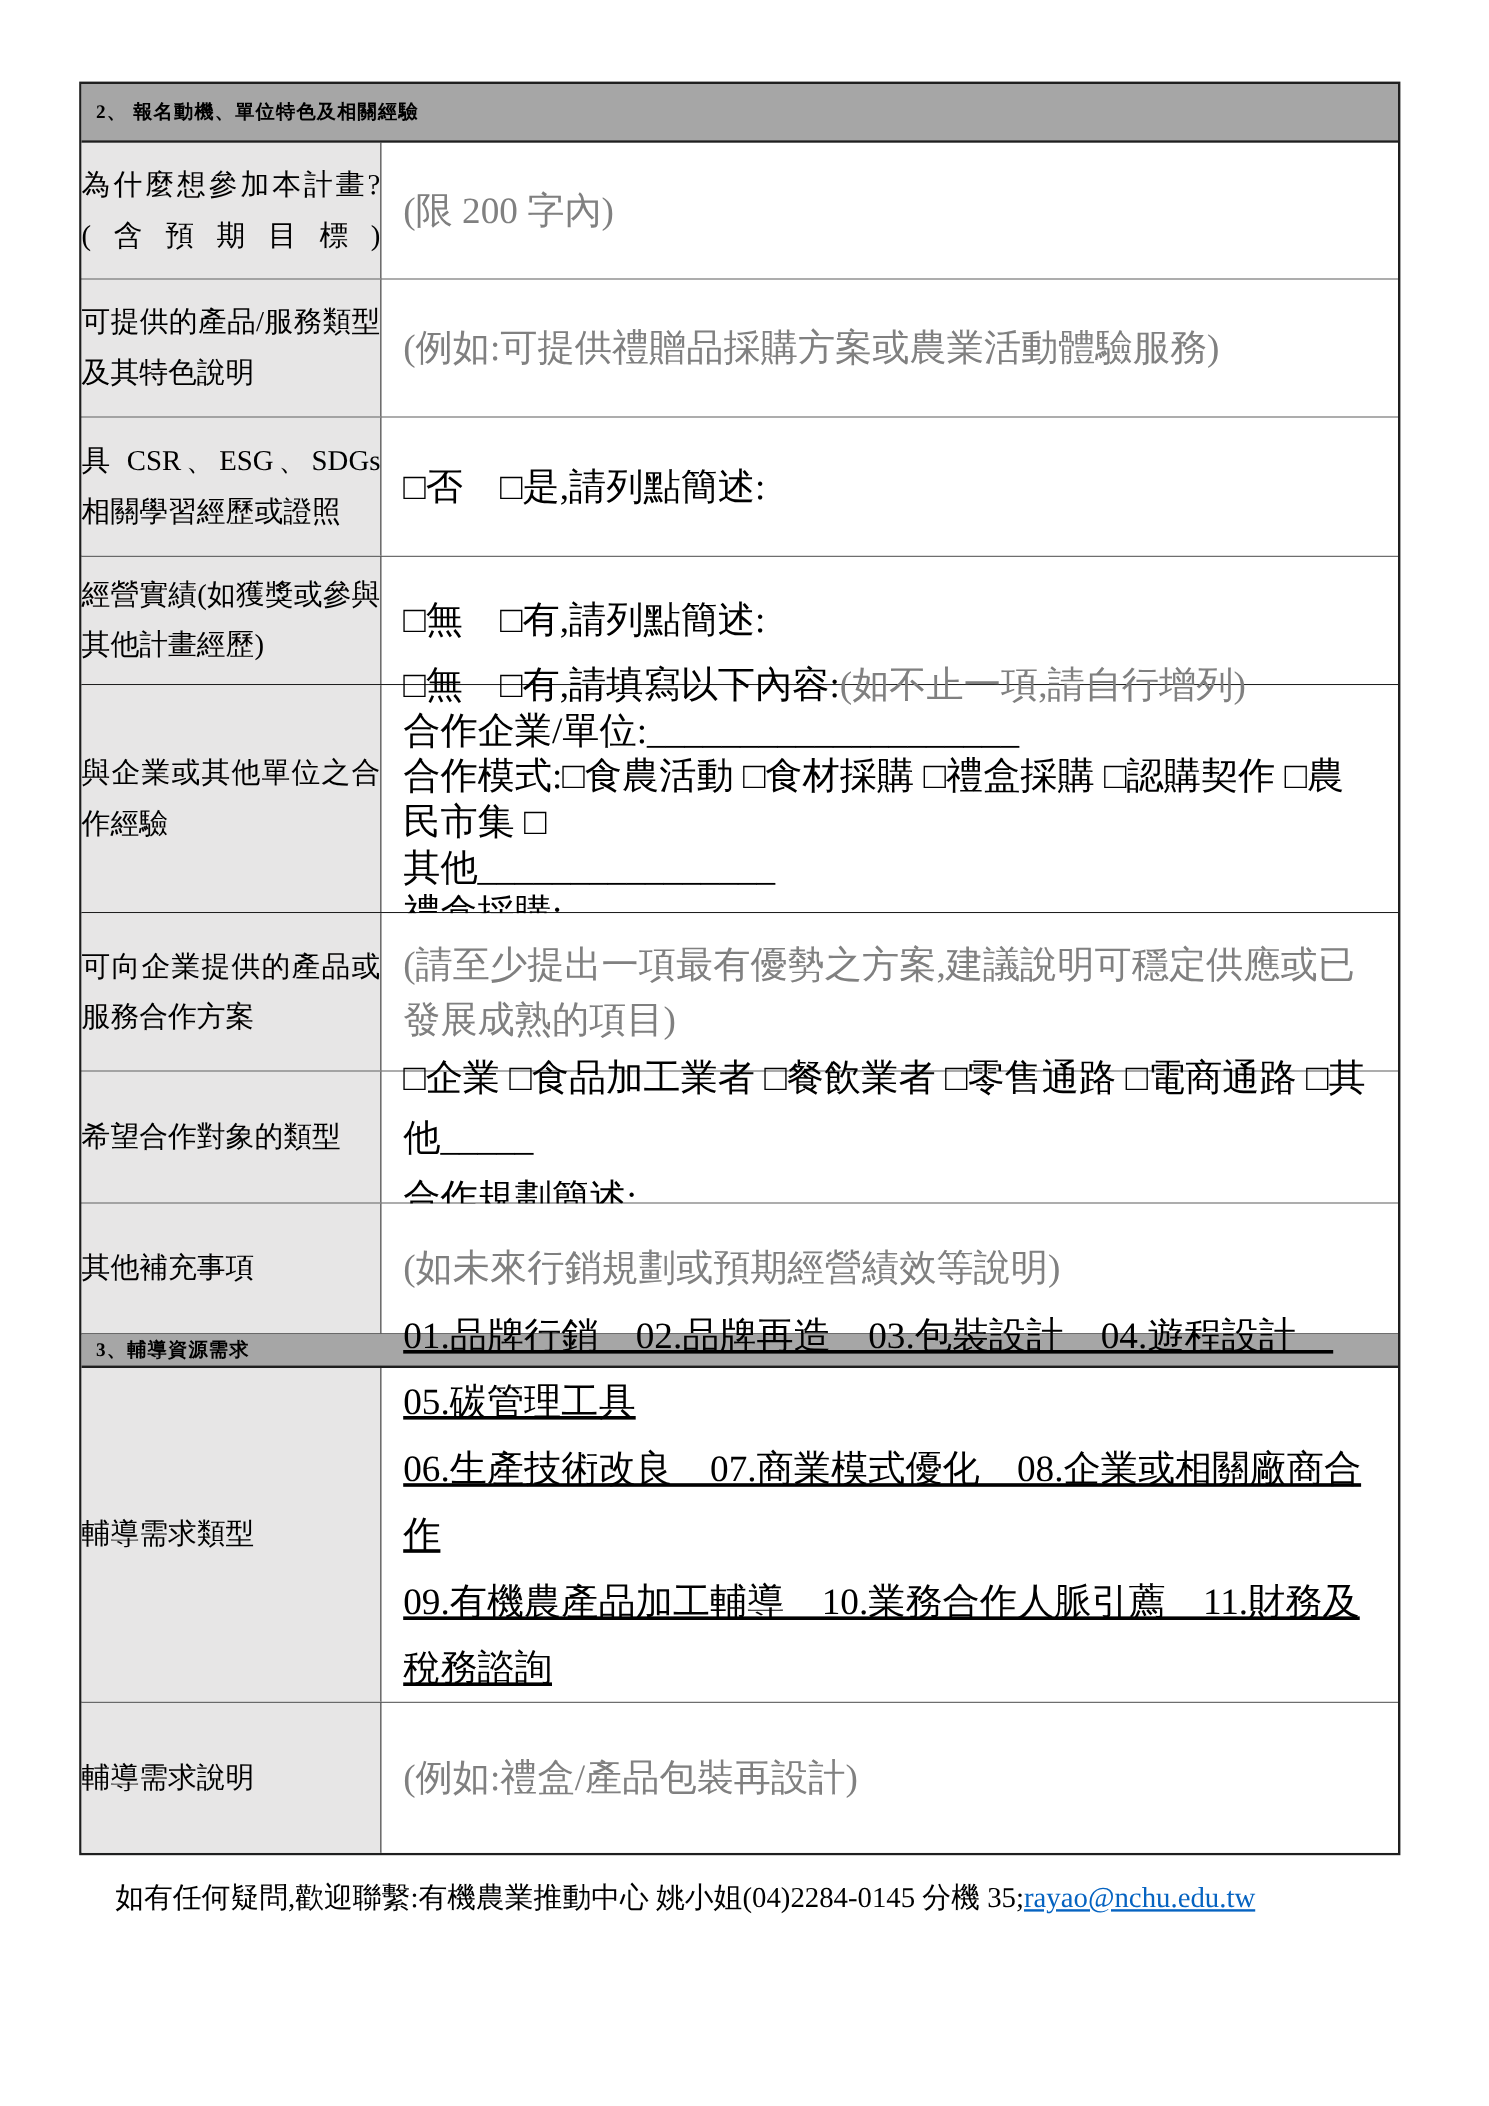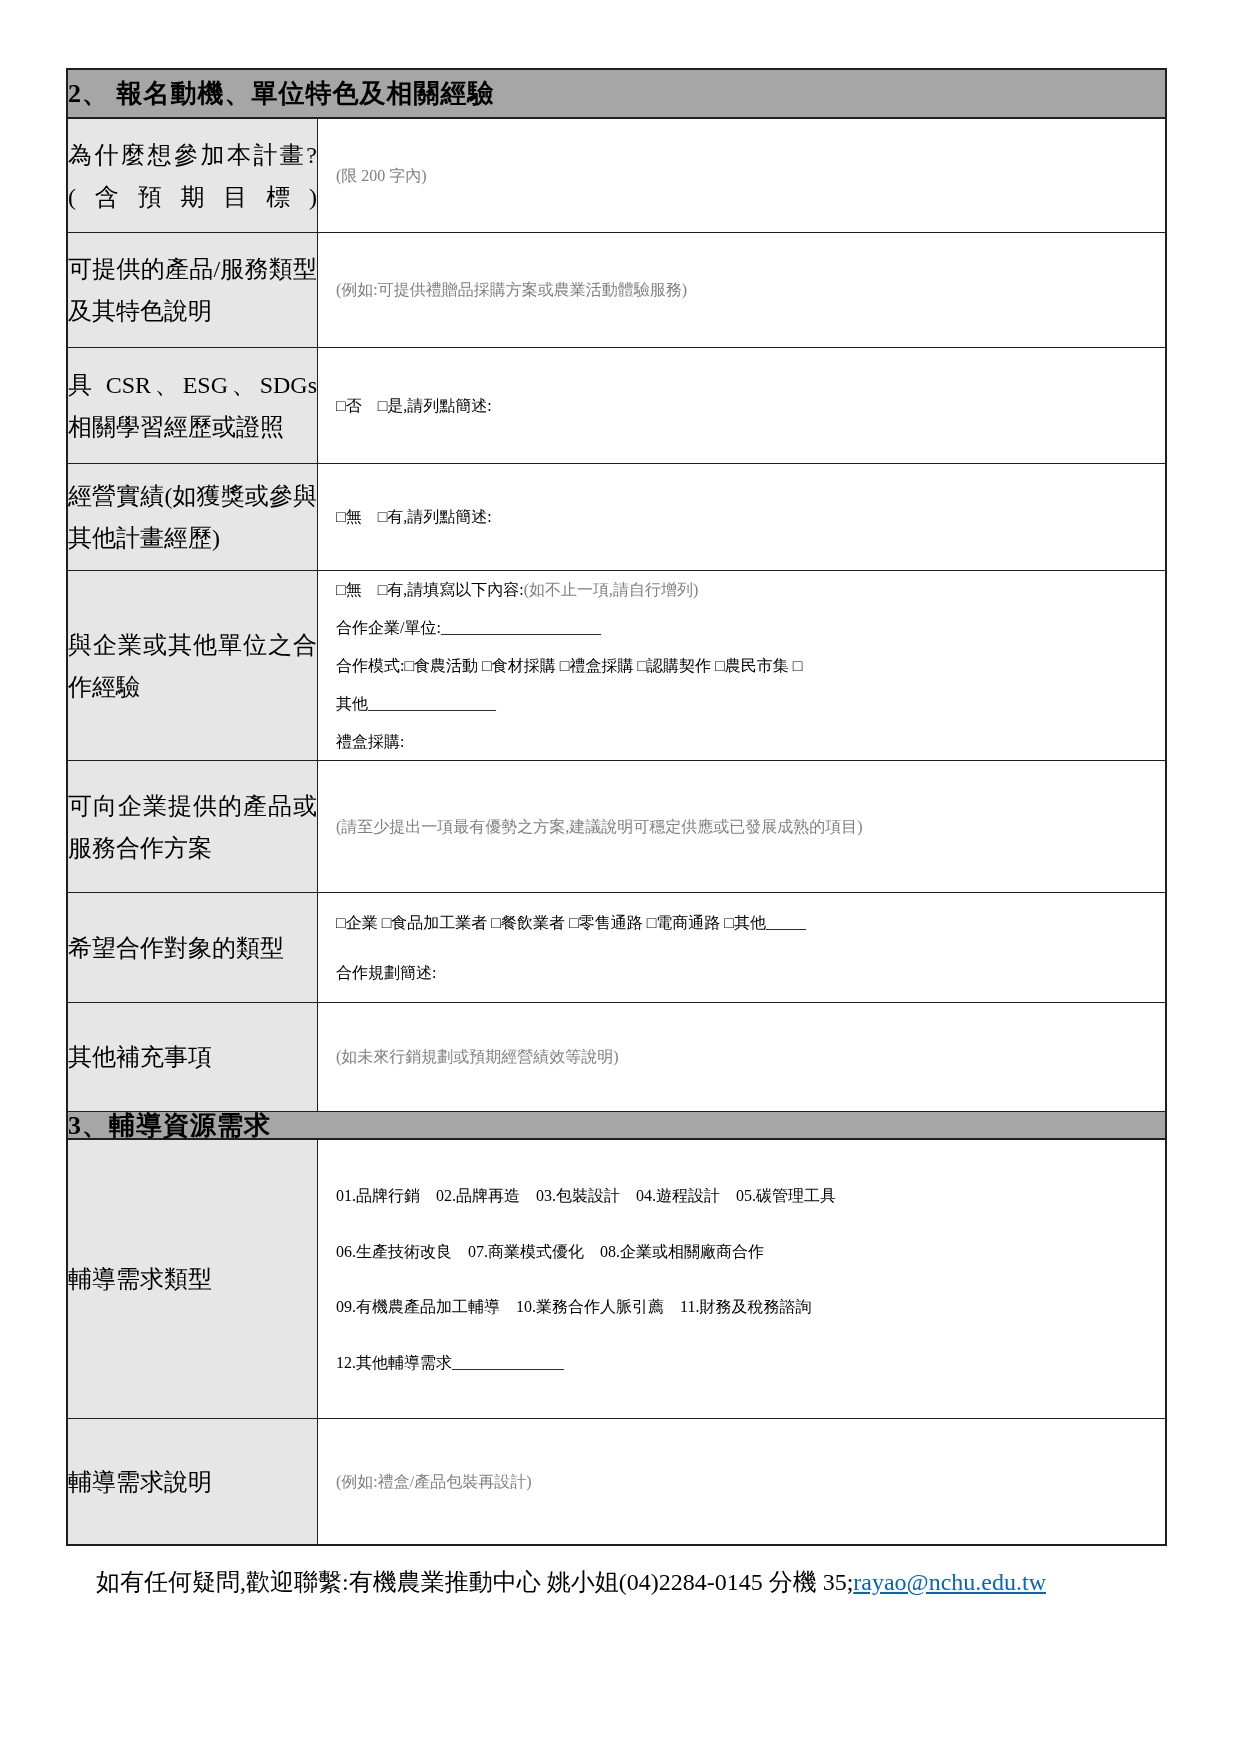--- a/index.html
+++ b/index.html
@@ -9,41 +9,41 @@
     -webkit-font-smoothing:antialiased;
   }
   .tbl{
     position:absolute;left:66px;top:68px;width:1101px;
     border:2px solid var(--border-col,#1f1f1f);box-sizing:border-box;
     background:#fff;
   }
   .tbl > *:not(:last-child){border-bottom:1px solid var(--border-col,#1f1f1f);}
   .sec-header{
     background:var(--header-bg,#a6a6a6);
-    font-weight:bold;font-size:26px;letter-spacing:1px;
-    display:flex;align-items:center;padding:0 0;box-sizing:border-box;
+    font-weight:bold;font-size:16px;letter-spacing:1px;
+    display:flex;align-items:center;padding:0 12px;box-sizing:border-box;
   }
   .sec-header{border-bottom-width:2px !important;}
   .row{display:flex;box-sizing:border-box;}
   .lbl{
     width:250px;flex:0 0 250px;background:var(--label-bg,#e7e6e6);
     border-right:1px solid var(--border-col,#1f1f1f);
     padding:6px 0;box-sizing:border-box;
     display:flex;align-items:center;
     font-size:24px;line-height:42px;
   }
   .lbl .t{width:100%;text-align:justify;}
   .lbl .t.spread{text-align-last:justify;}
   .cnt{
     flex:1;background:#fff;padding:22px 18px;box-sizing:border-box;
     display:flex;flex-direction:column;justify-content:center;
-    font-size:16px;line-height:46px;
+    font-size:31px;line-height:46px;
   }
   .cnt.lh-tight{line-height:38px;}
-  .cnt.lh-wide{line-height:55.5px;}
+  .cnt.lh-wide{line-height:55.5px;text-decoration:underline;}
   .muted{color:var(--muted-col,#808080);}
   .footer{
     position:absolute;left:96px;top:1565px;width:1090px;
     font-size:24px;line-height:34px;white-space:nowrap;
   }
   .footer a{color:var(--link-col,#0563c1);text-decoration:underline;cursor:pointer;}
 </style>
 </head>
 <body>
 

